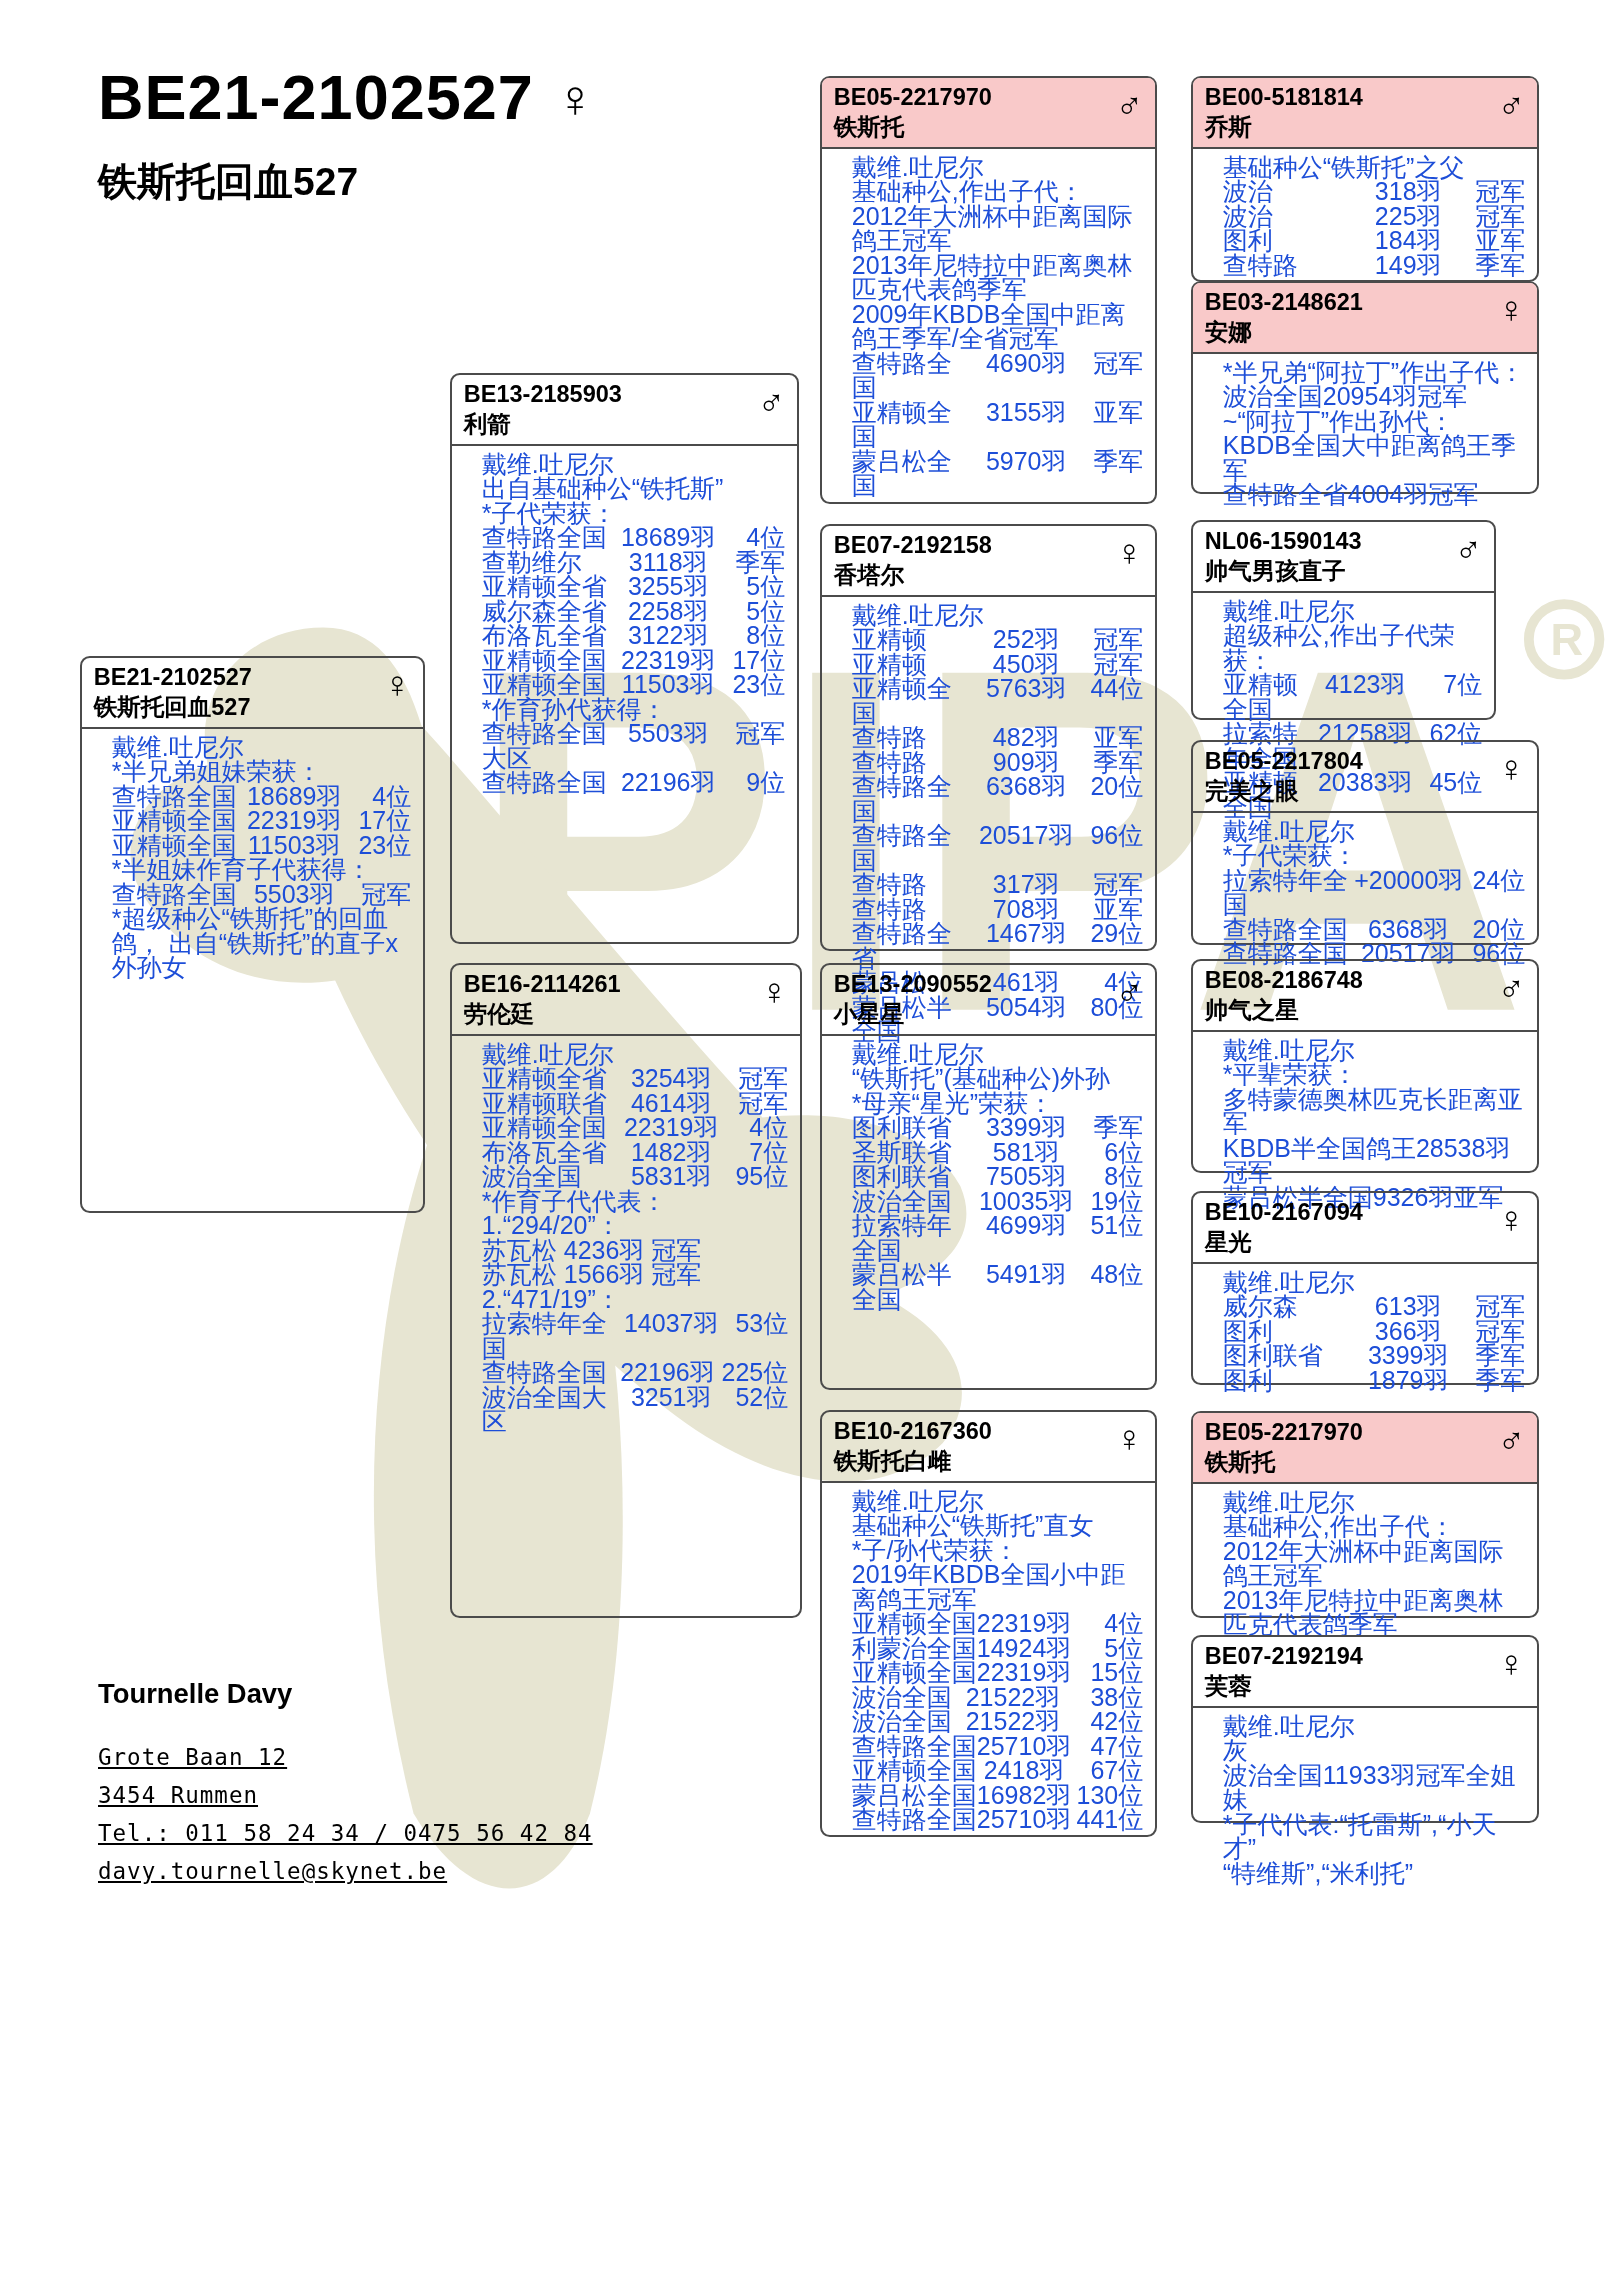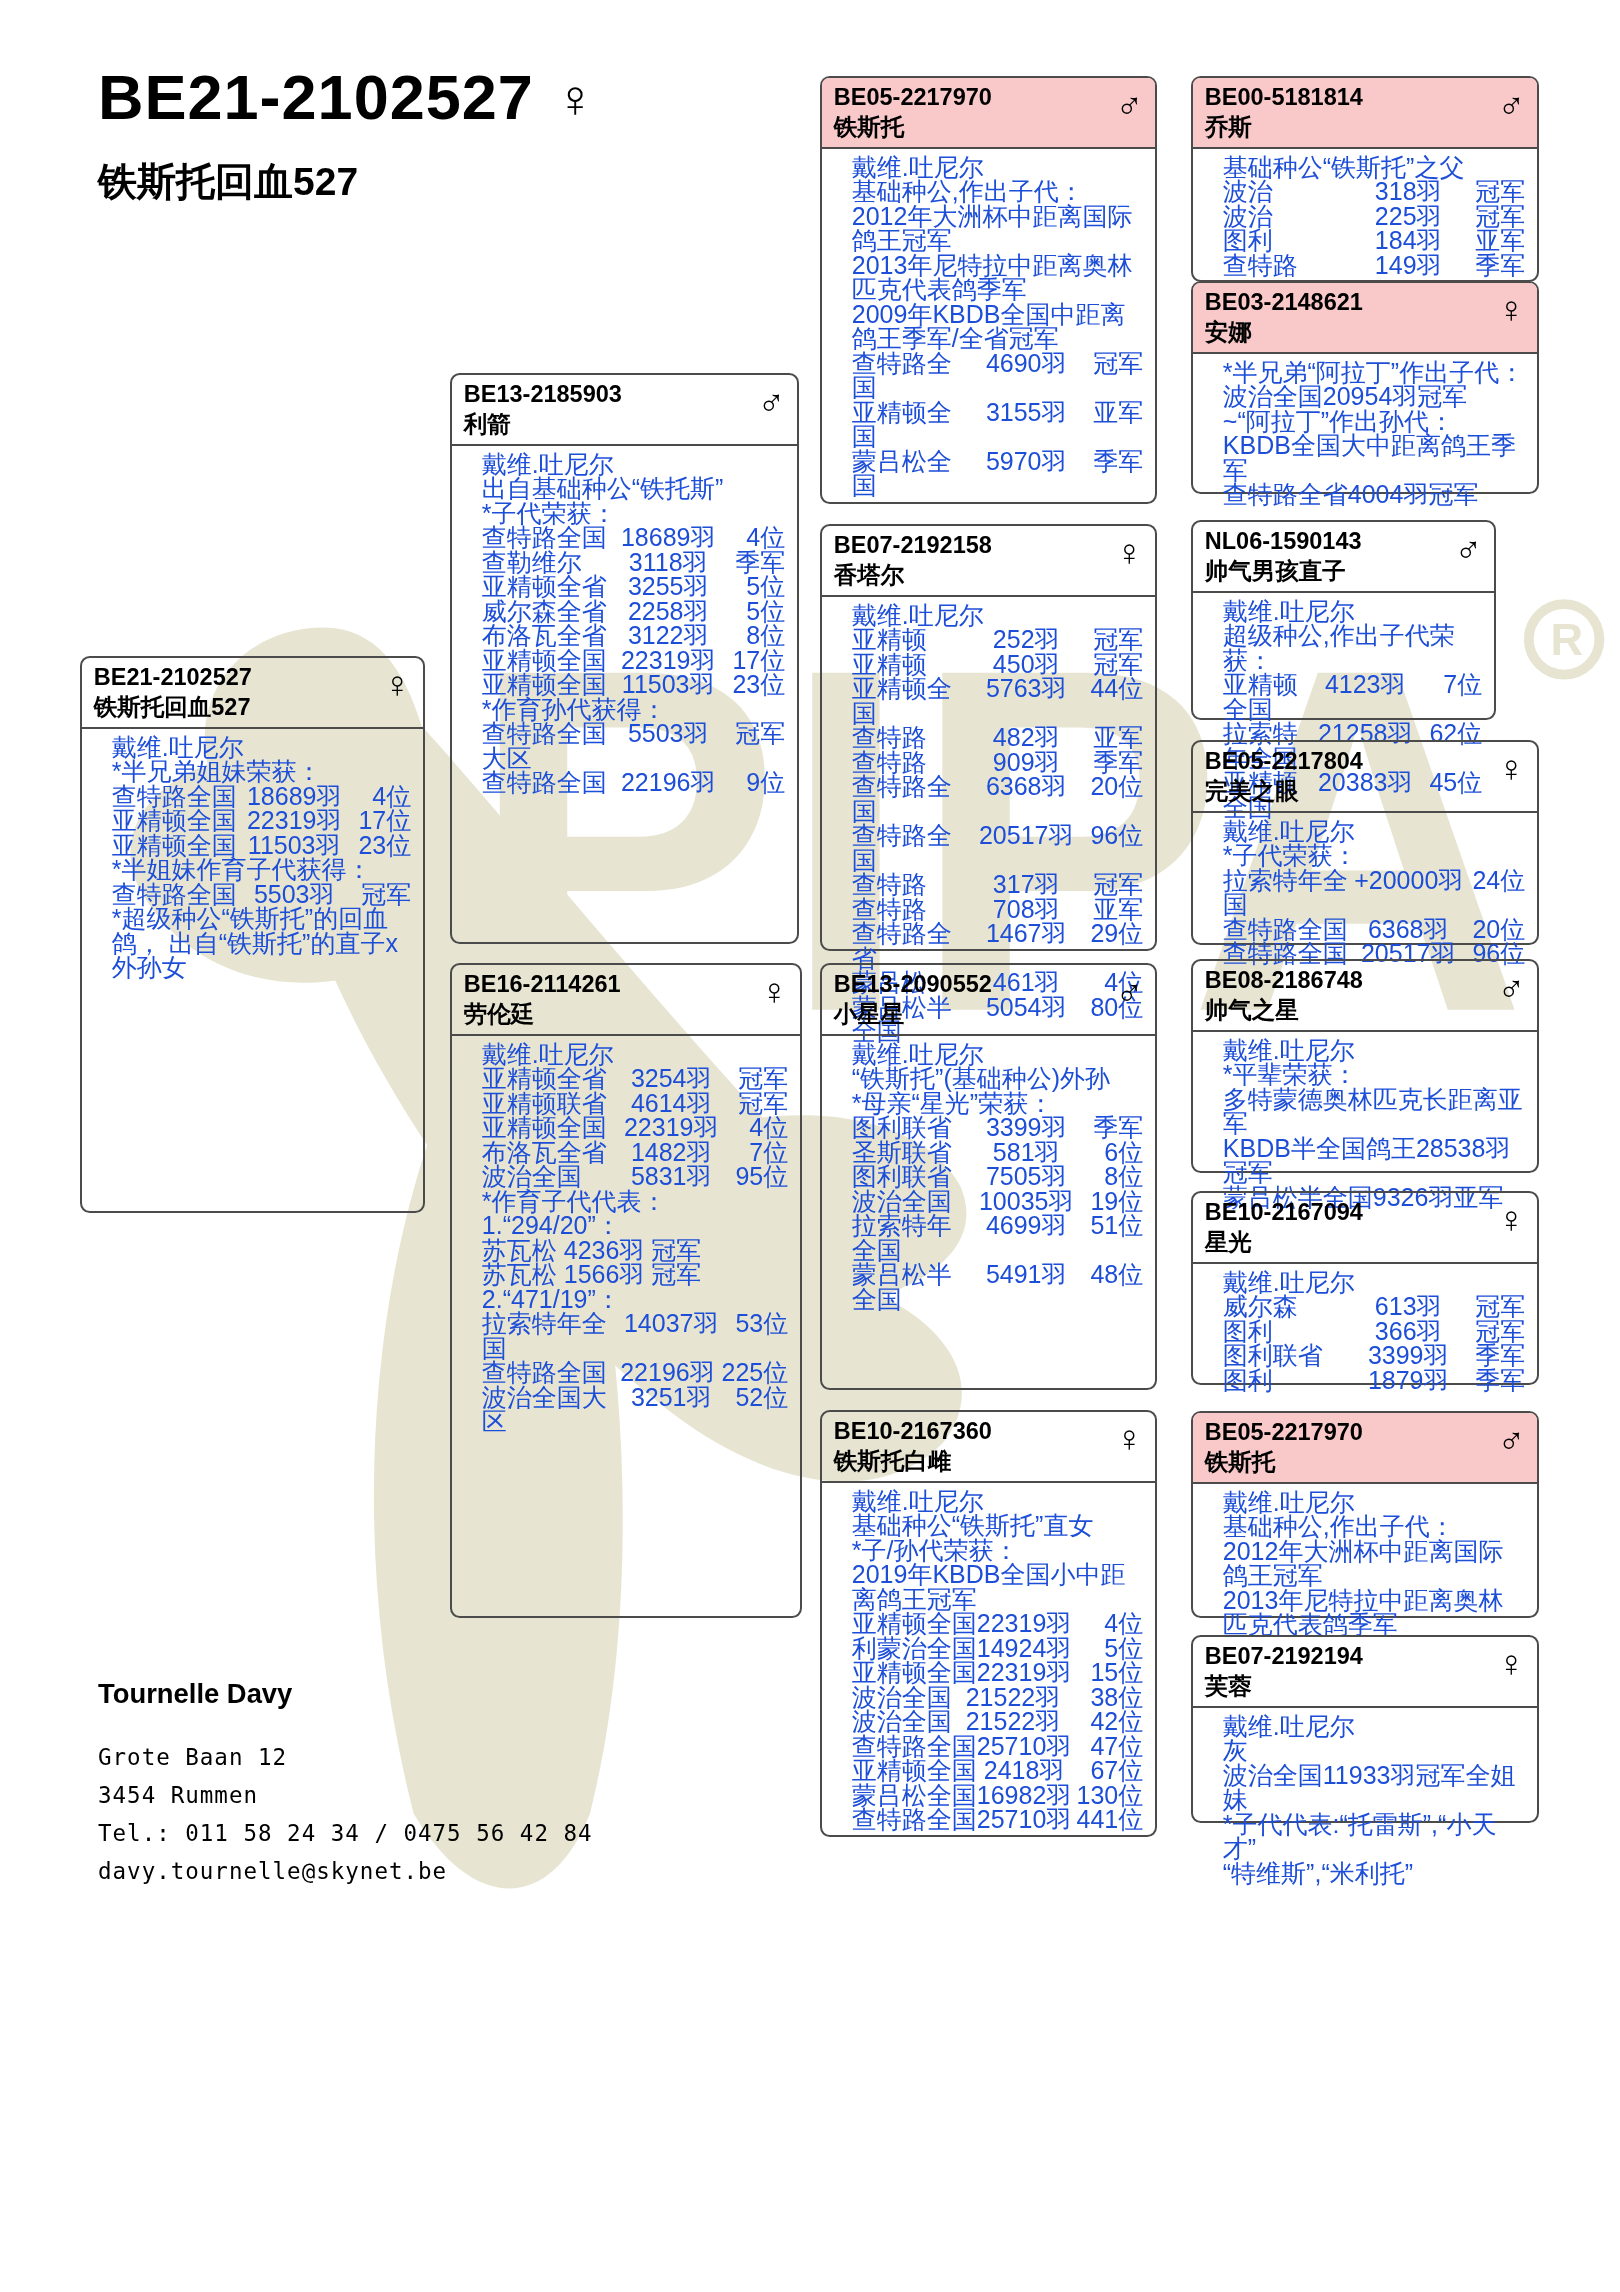--- a/index.html
+++ b/index.html
@@ -42,21 +42,21 @@
   .pos-j{left:1191px;top:520px;width:305px;height:200px;}
   .pos-k{left:1191px;top:740px;width:348px;height:205px;}
   .pos-l{left:1191px;top:959px;width:348px;height:214px;}
   .pos-m{left:1191px;top:1191px;width:348px;height:194px;}
   .pos-n{left:1191px;top:1411px;width:348px;height:207px;}
   .pos-o{left:1191px;top:1635px;width:348px;height:188px;}
 
   
   .contact{position:absolute;left:98px;top:1678px;z-index:2;}
   .contact-name{font-size:27.4px;font-weight:bold;margin-bottom:28px;}
-  .contact-line{font-family:"DejaVu Sans Mono",monospace;font-size:22.5px;line-height:38px;letter-spacing:1px;}
+  .contact-line{font-family:"DejaVu Sans Mono",monospace;font-size:22.5px;line-height:38px;letter-spacing:1px;text-decoration:underline;}
   .footer{position:absolute;left:843px;top:1835px;font-size:23.5px;z-index:2;white-space:nowrap;}
 </style>
 </head>
 <body>
 
 <div class="page">
 
   <svg class="watermark" viewBox="0 0 1653 2339" xmlns="http://www.w3.org/2000/svg">
     <g fill="#e7e5d2">
       <text x="478" y="1030" font-family="Liberation Sans, sans-serif" font-weight="bold" font-size="500" textLength="1080" lengthAdjust="spacingAndGlyphs">PIPA</text>

